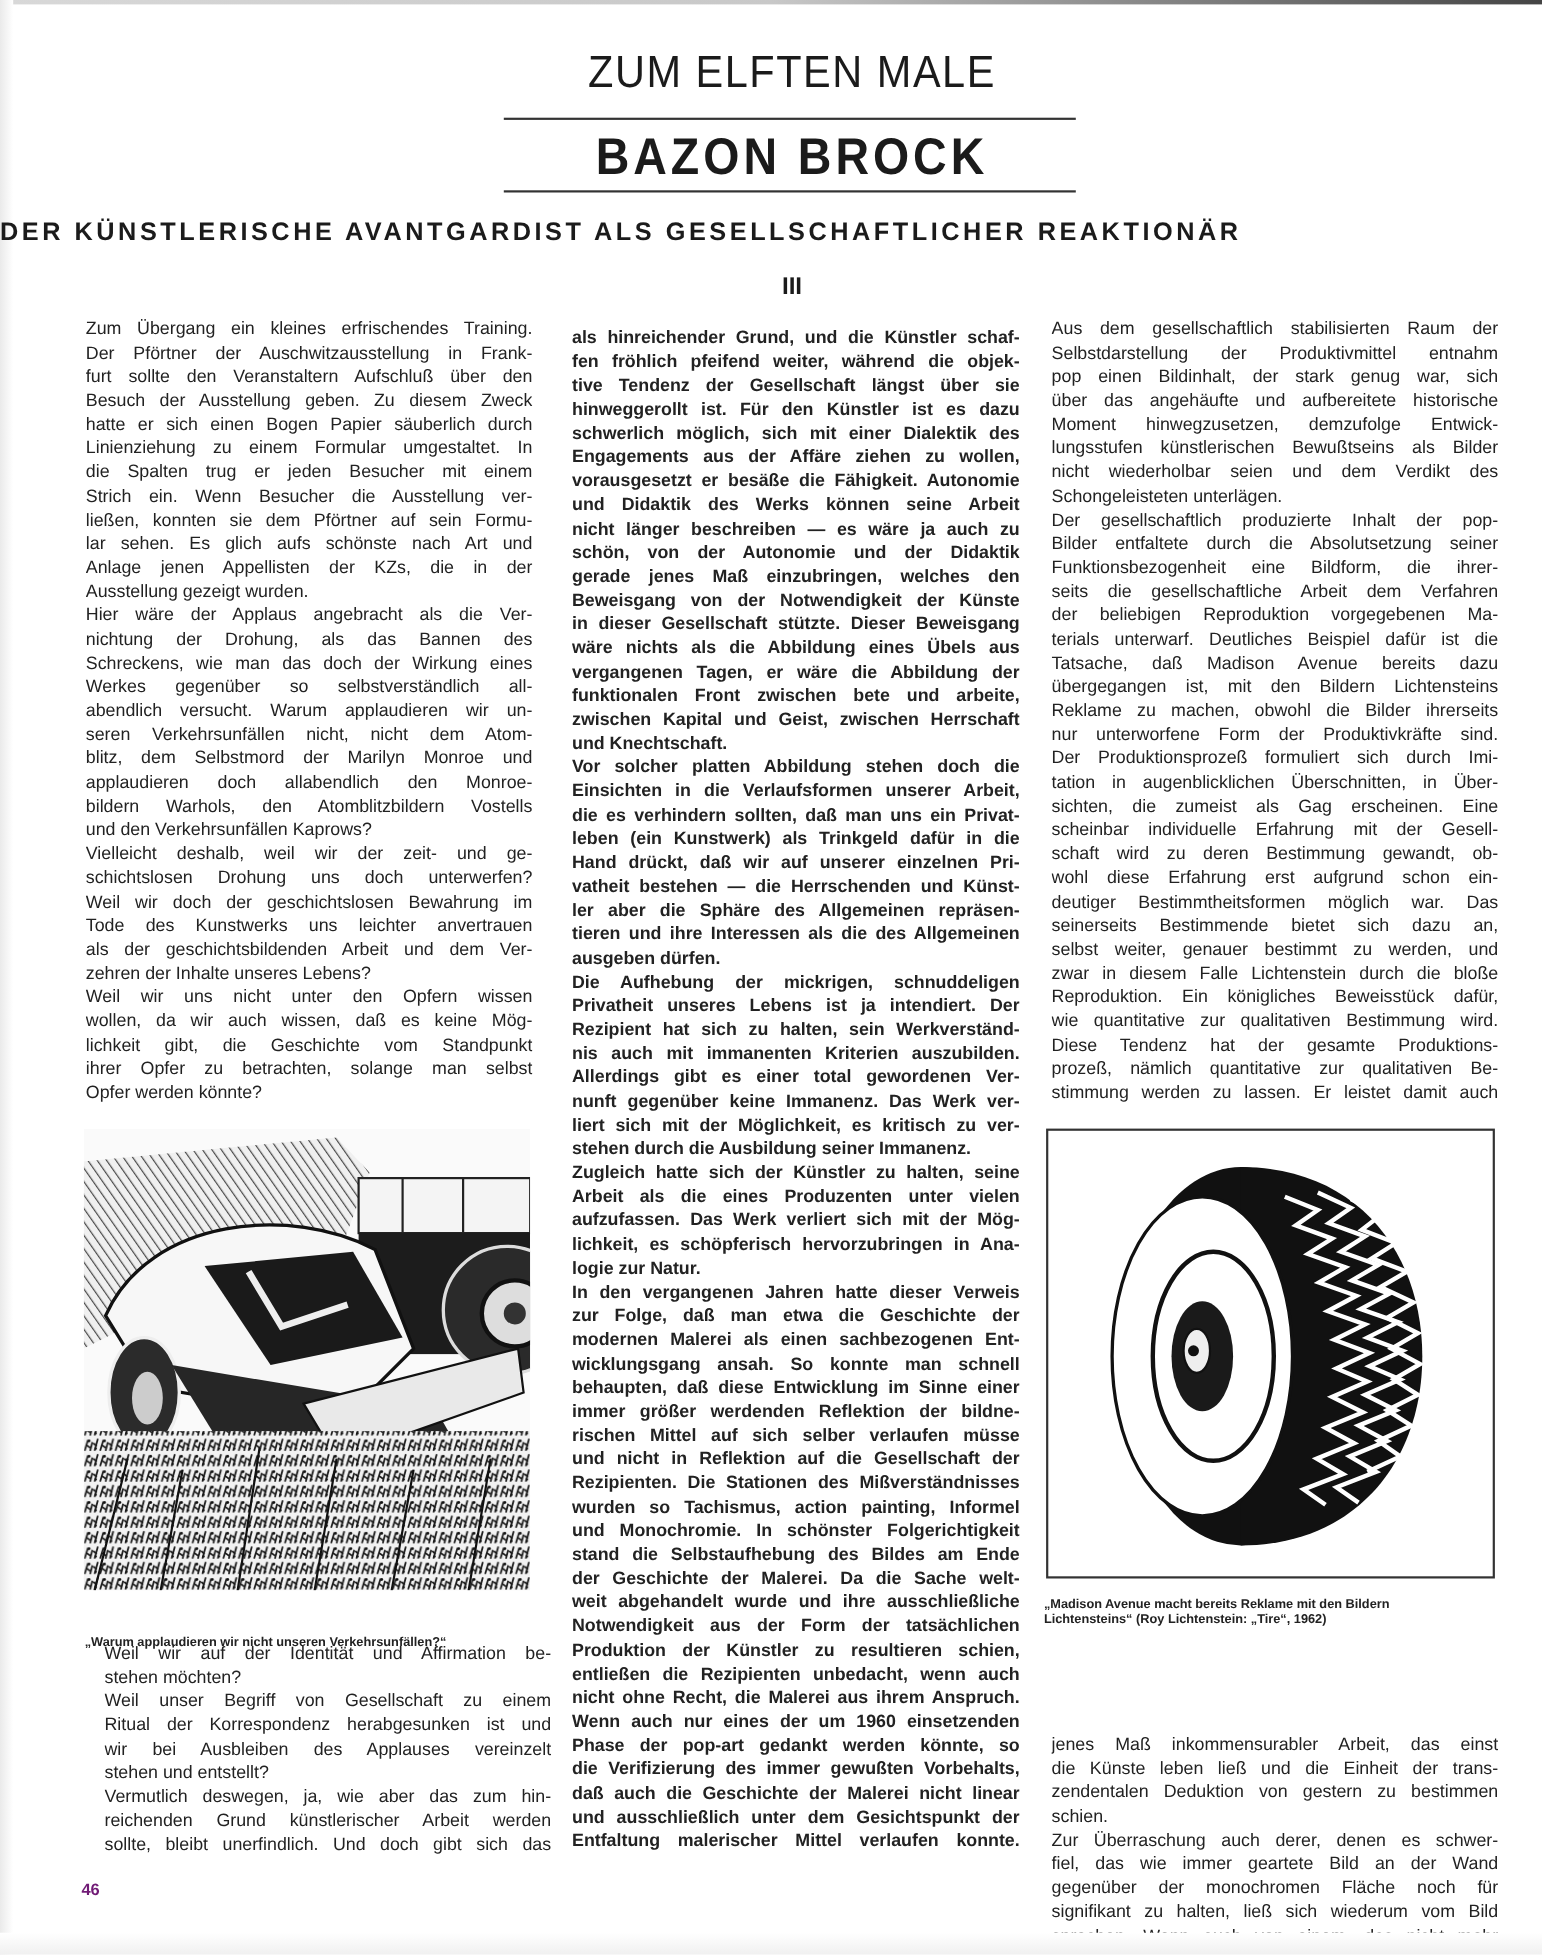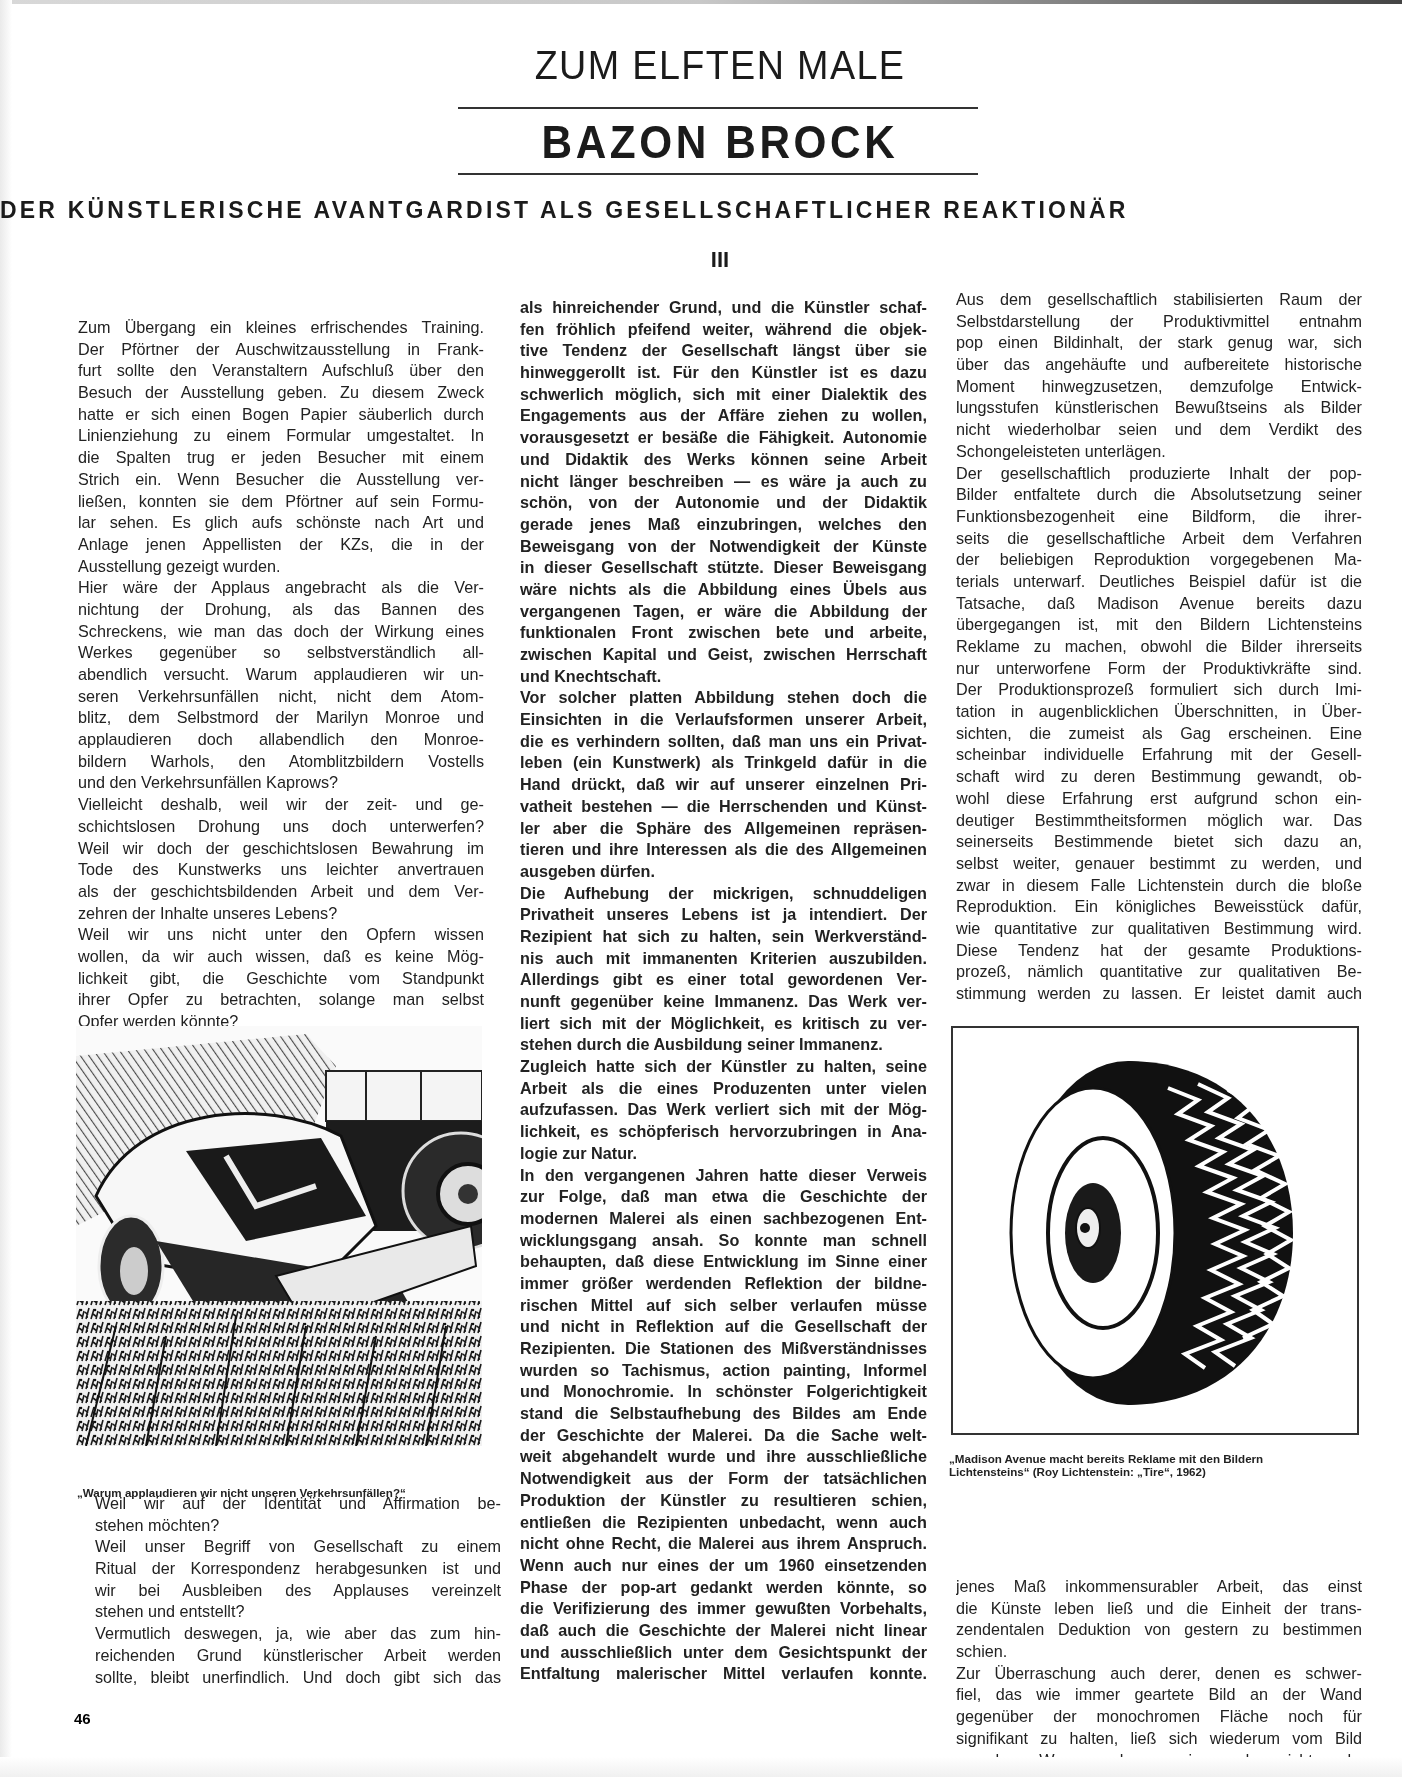--- a/index.html
+++ b/index.html
@@ -9,31 +9,31 @@
   .kicker { position: absolute; left: 0; width: 1440px; top: 42px; text-align: center; font-family: "Liberation Sans", sans-serif; font-size: 41px; letter-spacing: 1.5px; font-weight: normal; transform: scaleX(0.92); transform-origin: 720px 0; }
   .rule { position: absolute; height: 2px; background: #333; }
   .rule1 { left: 458px; width: 520px; top: 107px; }
   .rule2 { left: 458px; width: 520px; top: 173px; }
   .author { position: absolute; left: 0; width: 1440px; top: 114px; text-align: center; font-family: "Liberation Sans", sans-serif; font-size: 47px; font-weight: bold; letter-spacing: 4px; transform: scaleX(0.9); transform-origin: 720px 0; }
   .subtitle { position: absolute; left: 0; width: 1402px; top: 197px; text-align: left; font-family: "Liberation Sans", sans-serif; font-size: 23px; font-weight: bold; letter-spacing: 3.2px; }
   .roman { position: absolute; left: 0; width: 1440px; top: 247px; text-align: center; font-family: "Liberation Sans", sans-serif; font-size: 22px; font-weight: bold; }
   .col { position: absolute; font-family: "Liberation Sans", sans-serif; font-size: 16.2px; line-height: 21.7px; color: #222; }
   .col .ln { display: block; text-align: justify; text-align-last: justify; white-space: nowrap; height: 21.7px; overflow: hidden; }
   .col .ln.last { text-align-last: left; }
-  .col1 { left: 78px; top: 289px; width: 406px; margin-top: 28px; }
+  .col1 { left: 78px; top: 289px; width: 406px; }
   .col1b { left: 95px; top: 1493px; width: 406px; }
   .col2 { left: 520px; top: 297px; width: 407px; font-weight: bold; }
   .col3 { left: 956px; top: 289px; width: 406px; }
   .col3b { left: 956px; top: 1576px; width: 406px; }
   .photo { position: absolute; left: 76px; top: 1026px; width: 406px; height: 420px; overflow: hidden; background: #fff; }
   .caption { position: absolute; font-family: "Liberation Sans", sans-serif; font-weight: bold; font-size: 11.6px; line-height: 13px; color: #222; }
   .cap1 { left: 77px; top: 1450px; width: 410px; margin-top: 36px; }
   .cap2 { left: 949px; top: 1452px; width: 420px; }
   .tireframe { position: absolute; left: 951px; top: 1026px; width: 404px; height: 405px; border: 2px solid #333; background: #fff; }
-  .pagenum { position: absolute; left: 74px; top: 1710px; font-family: "Liberation Sans", sans-serif; font-size: 15px; font-weight: bold; color: #000000; }
+  .pagenum { position: absolute; left: 74px; top: 1710px; font-family: "Liberation Sans", sans-serif; font-size: 15px; font-weight: bold; color: #701a75; }
   .bottomshade { position: absolute; left: 0; top: 1757px; width: 1402px; height: 20px; background: linear-gradient(to bottom, #ffffff, #f0f0f0); }
 </style>
 </head>
 <body>
 
 <div class="topline"></div>
 <div class="leftshade"></div>
 
 <header>
   <div class="kicker">ZUM ELFTEN MALE</div>

